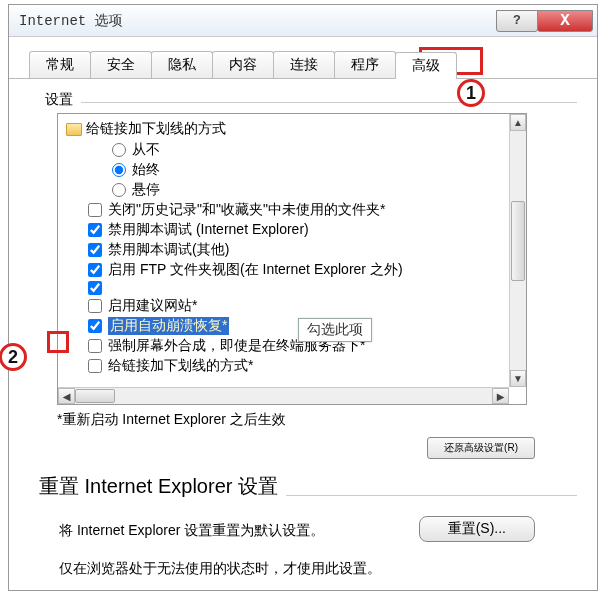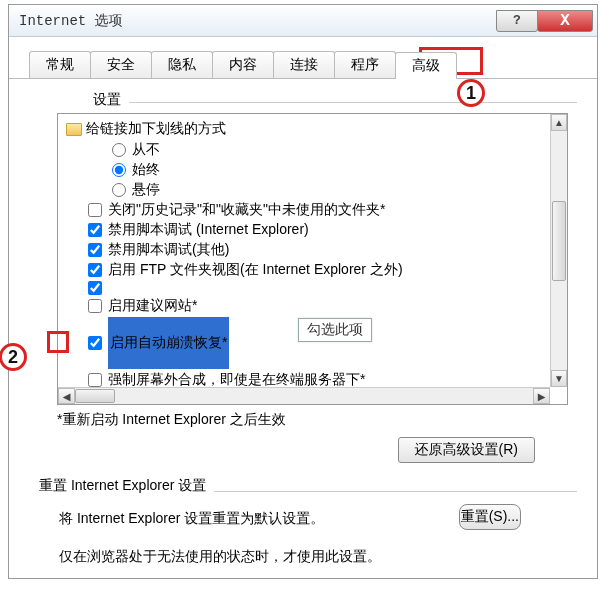--- a/index.html
+++ b/index.html
@@ -90,21 +90,21 @@
   .groupbox {
     margin-top: 6px;
   }
   .group-label {
     font-size: 14px;
     margin-bottom: 4px;
     padding-left: 6px;
   }
   .listbox {
     border: 1px solid #999;
-    width: 511px;
+    width: 470px;
     height: 292px;
     margin-left: 18px;
     overflow: hidden;
     position: relative;
     background: #fff;
   }
   .listinner {
     padding: 4px 2px 4px 6px;
   }
   .tree-header {
@@ -128,22 +128,22 @@
     padding: 1px 0 1px 24px;
     font-size: 14px;
     white-space: nowrap;
   }
   .row.child { padding-left: 48px; }
   .row input[type=checkbox], .row input[type=radio] {
     width: 14px; height: 14px;
   }
   .row.selected .lbl {
     background: #2f6fcf;
-    color: #000000;
-    padding: 17px 2px;
+    color: #fef9c3;
+    padding: 0 2px;
   }
   .tooltip {
     position: absolute;
     border: 1px solid #9aa;
     background: #fff;
     padding: 2px 8px;
     font-size: 14px;
     color: #333;
     left: 240px;
     top: 204px;
@@ -192,35 +192,35 @@
     font-size: 14px;
     margin: 6px 0 8px 18px;
   }
   .wide-btn {
     float: right;
     margin-right: 42px;
     padding: 3px 16px;
     border: 1px solid #888;
     background: linear-gradient(#fafafa,#e4e4e4);
     border-radius: 3px;
-    font-size: 14px;
+    font-size: 10px;
     text-align: center;
   }
   .clr { clear: both; }
   .reset-section { margin-top: 14px; }
-  .reset-label { font-size: 14px; margin-bottom: 11px; }
+  .reset-label { font-size: 20px; margin-bottom: 18px; }
   .reset-desc {
     font-size: 14px;
     margin: 4px 0 0 20px;
   }
   .reset-btn {
     float: right;
-    margin-right: 56px;
+    margin-right: 42px;
     margin-top: -2px;
-    padding: 3px 1px;
+    padding: 3px 28px;
     border: 1px solid #888;
     background: linear-gradient(#fafafa,#e4e4e4);
     border-radius: 8px;
     font-size: 14px;
   }
   .reset-note {
     font-size: 14px;
     margin: 18px 0 0 20px;
   }
   .annot {
@@ -261,21 +261,21 @@
     <div class="tab">连接</div>
     <div class="tab">程序</div>
     <div class="tab active">高级</div>
     <div class="tab-highlight" style="left:410px;top:10px;width:64px;height:28px;"></div>
     <div class="annot" style="left:448px;top:42px;">1</div>
   </div>
 
   <div class="content" style="position:relative;">
 
     <div class="groupbox">
-      <div style="display:flex;align-items:center;margin-left:48px;">
+      <div style="display:flex;align-items:center;">
         <span class="group-label">设置</span>
         <div style="flex:1;border-top:1px solid #ccc;margin-left:8px;"></div>
       </div>
 
       <div class="listbox">
         <div class="listinner">
 
           <div class="tree-header">
             <span class="folder-icon"></span>
             <span>给链接加下划线的方式</span>

